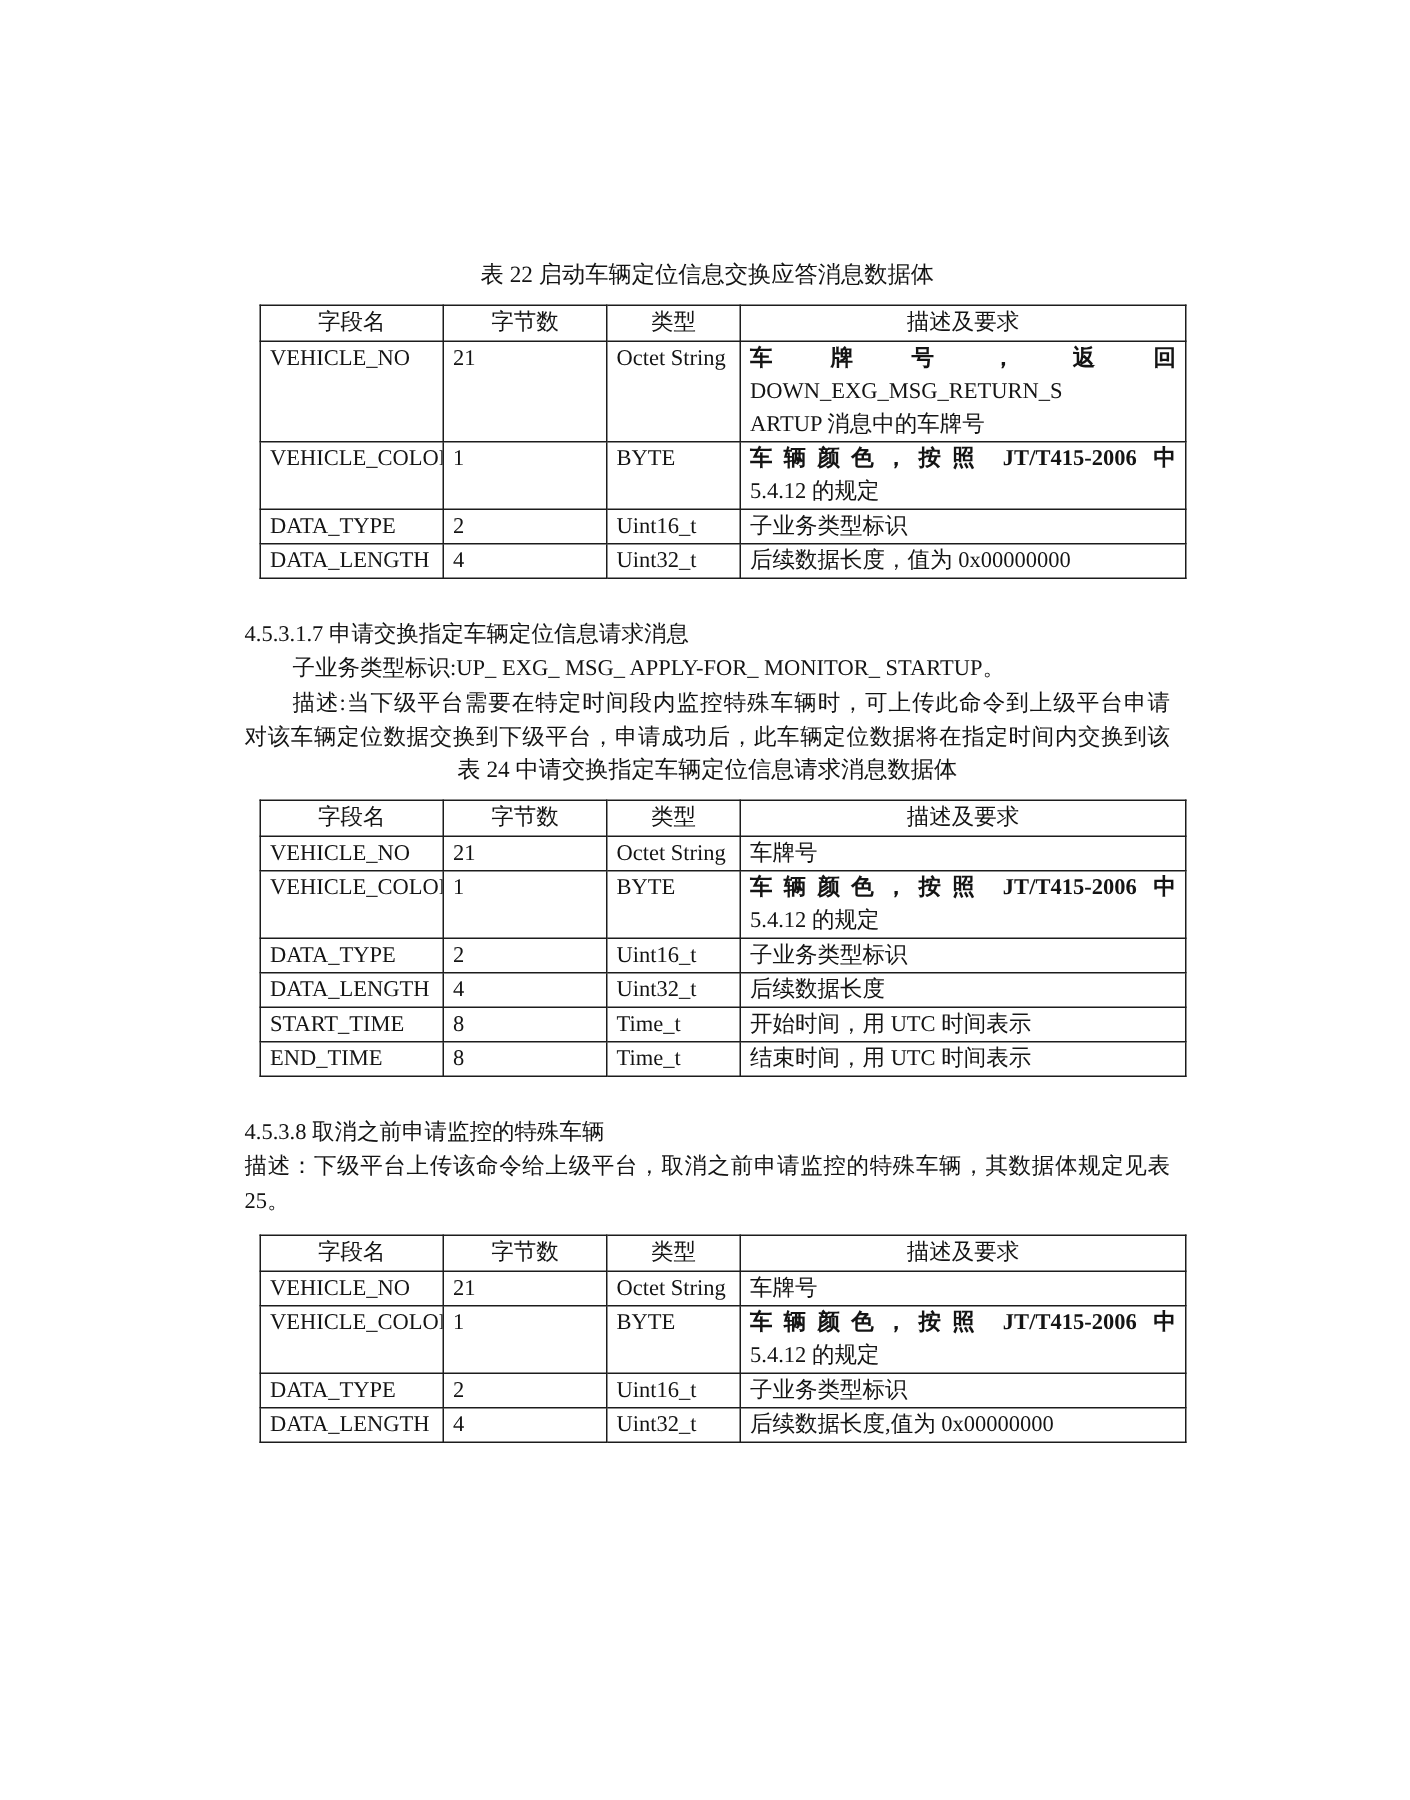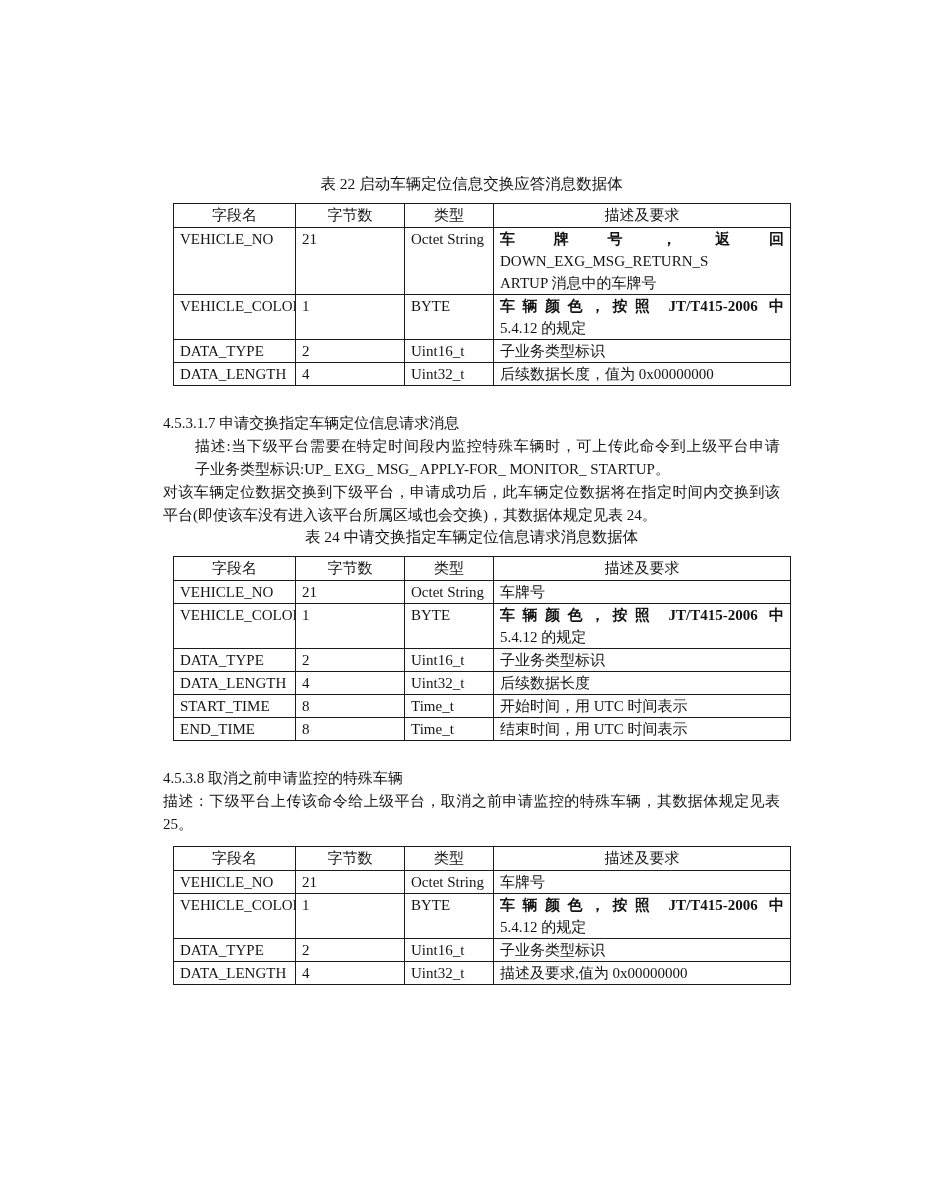--- a/index.html
+++ b/index.html
@@ -135,24 +135,23 @@
             <td>4</td>
             <td>Uint32_t</td>
             <td>
               <div class="desc-line">后续数据长度，值为 0x00000000</div>
             </td>
           </tr>
         </tbody>
       </table>
       <div class="para">
         <div class="pline">4.5.3.1.7 申请交换指定车辆定位信息请求消息</div>
+        <div class="pline indent">子业务类型标识:UP_ EXG_ MSG_ APPLY-FOR_ MONITOR_ STARTUP。</div>
         <div class="pline indent fill">描述:当下级平台需要在特定时间段内监控特殊车辆时，可上传此命令到上级平台申请</div>
-        <div class="pline indent">子业务类型标识:UP_ EXG_ MSG_ APPLY-FOR_ MONITOR_ STARTUP。</div>
         <div class="pline fill">对该车辆定位数据交换到下级平台，申请成功后，此车辆定位数据将在指定时间内交换到该</div>
-        <div class="pline">平台(即使该车没有进入该平台所属区域也会交换)，其数据体规定见表 24。</div>
       </div>
       <div class="tbl-title">表 24 中请交换指定车辆定位信息请求消息数据体</div>
       <table class="data-table">
         <colgroup>
           <col style="width: 122px;">
           <col style="width: 109px;">
           <col style="width: 89px;">
           <col style="width: 297px;">
         </colgroup>
         <thead>
@@ -259,19 +258,19 @@
             <td>Uint16_t</td>
             <td>
               <div class="desc-line">子业务类型标识</div>
             </td>
           </tr>
           <tr>
             <td>DATA_LENGTH</td>
             <td>4</td>
             <td>Uint32_t</td>
             <td>
-              <div class="desc-line">描述及要求,值为 0x00000000</div>
+              <div class="desc-line">后续数据长度,值为 0x00000000</div>
             </td>
           </tr>
         </tbody>
       </table>
     </div>
 </div>
 
 </body></html>

